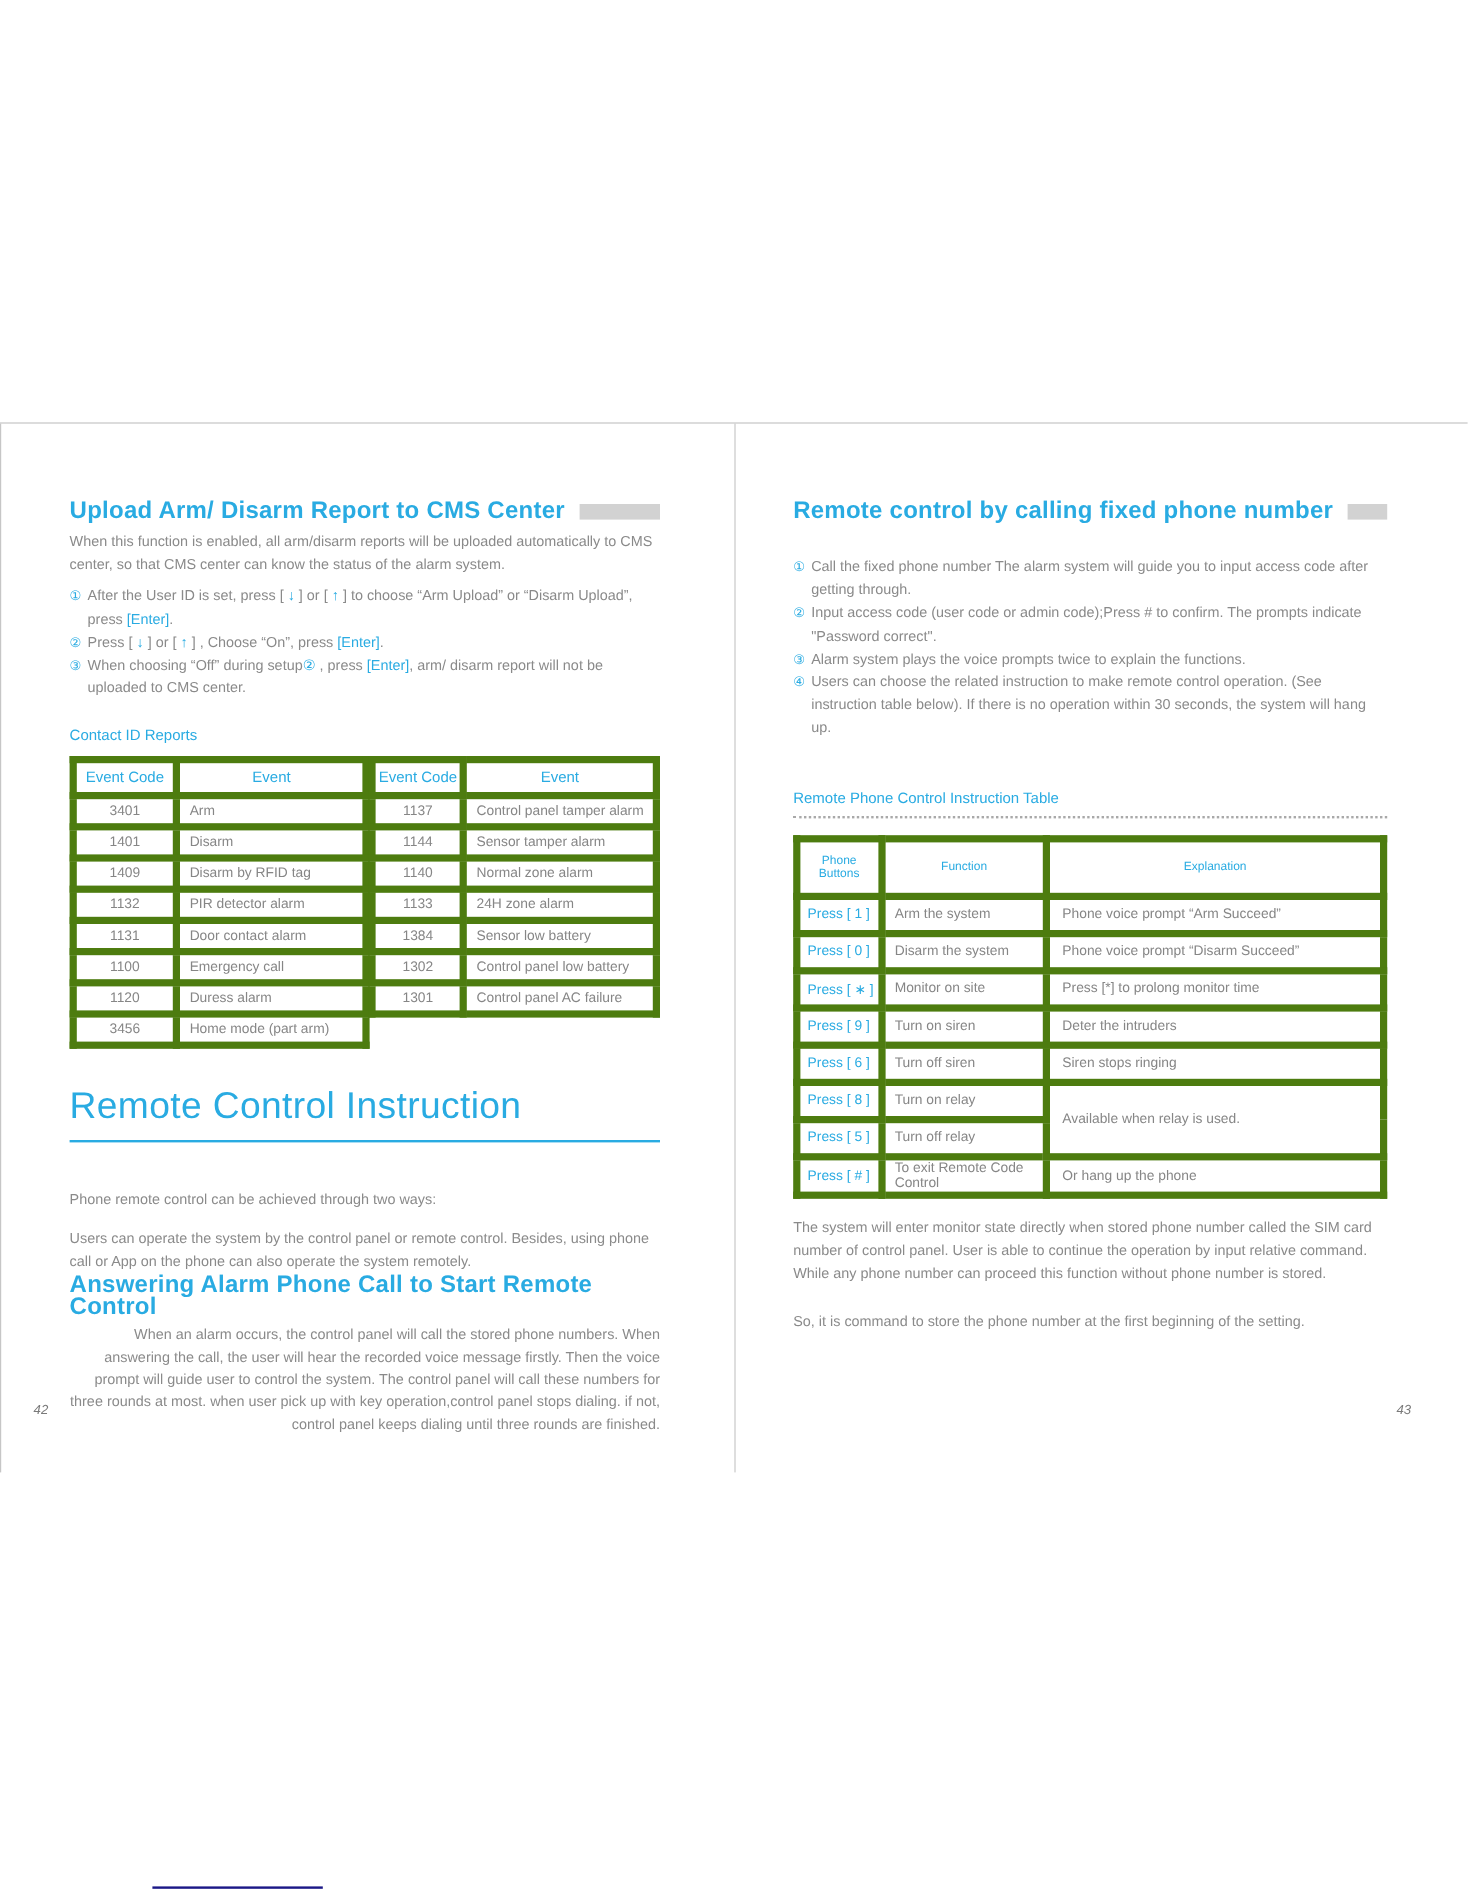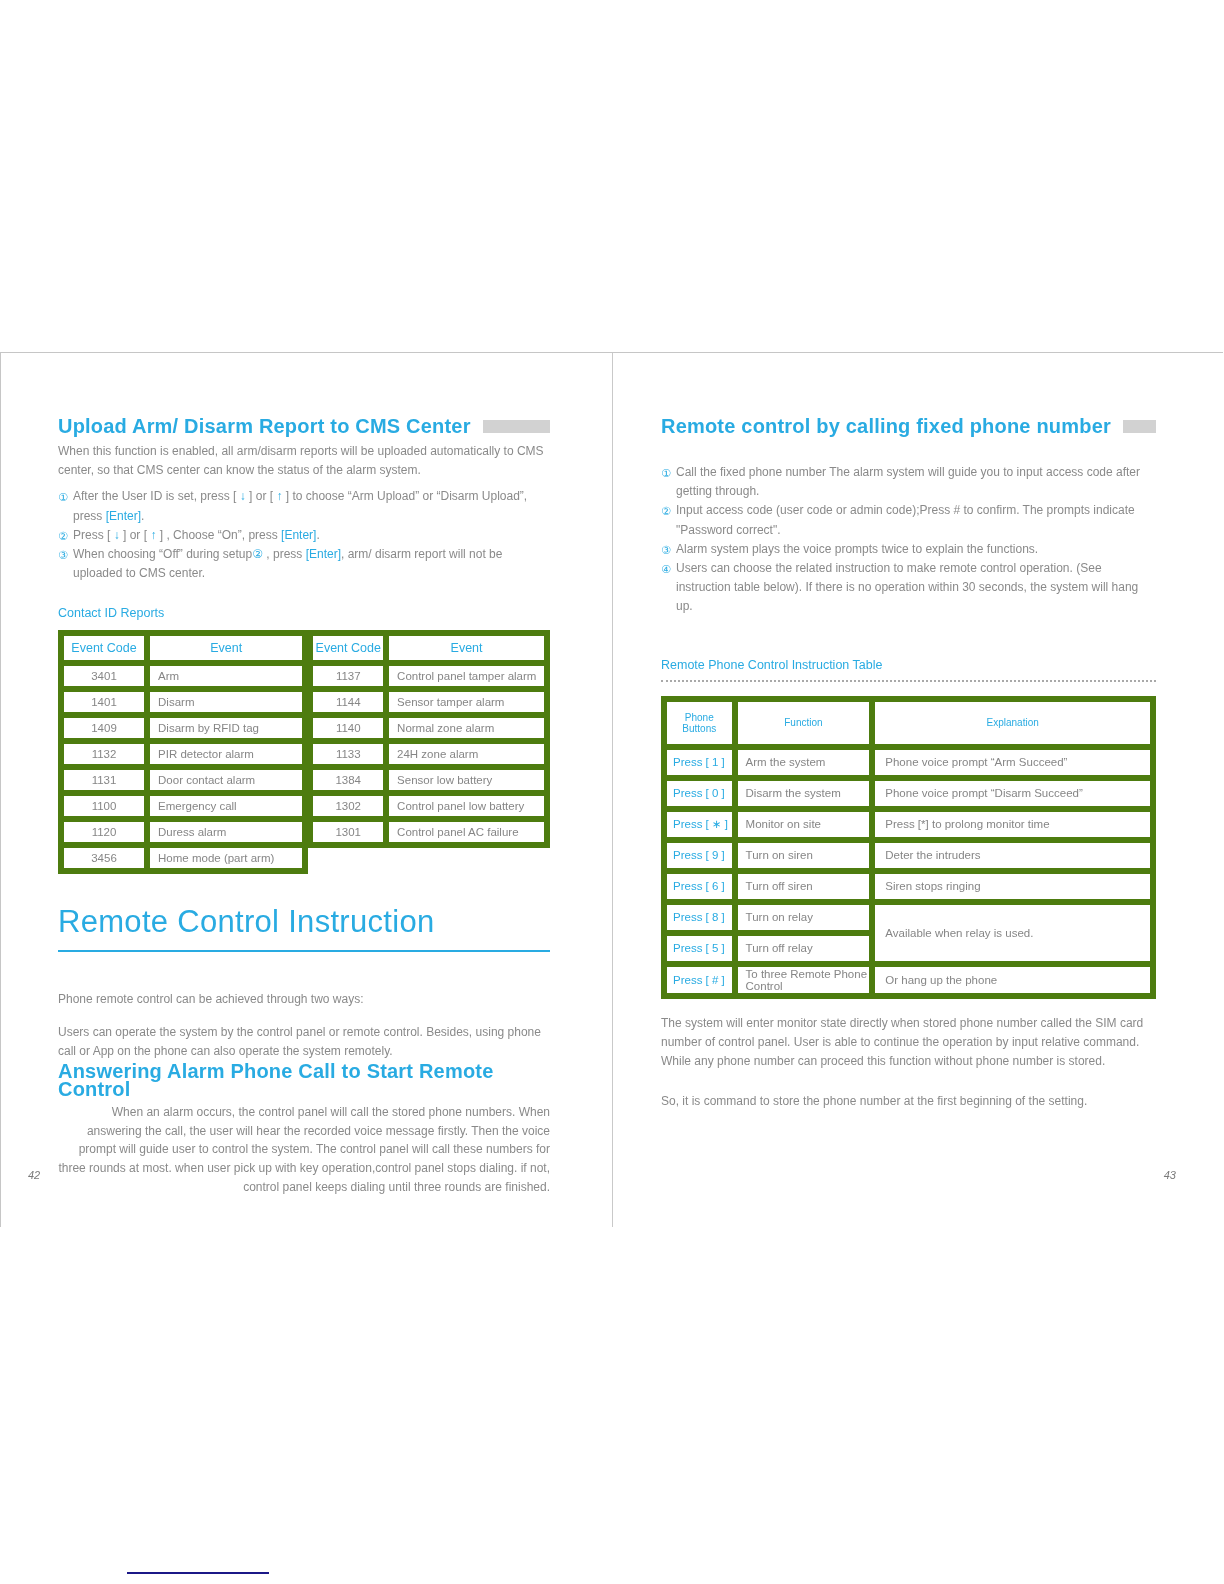--- a/index.html
+++ b/index.html
@@ -267,21 +267,21 @@
               <td class="btn">Press [ 8 ]</td>
               <td class="fn">Turn on relay</td>
               <td class="ex" rowspan="2">Available when relay is used.</td>
             </tr>
             <tr>
               <td class="btn">Press [ 5 ]</td>
               <td class="fn">Turn off relay</td>
             </tr>
             <tr>
               <td class="btn">Press [ # ]</td>
-              <td class="fn">To three Remote Phone Control</td>
+              <td class="fn">To exit Remote Code Control</td>
               <td class="ex">Or hang up the phone</td>
             </tr>
           </tbody>
       </table>
 
 
       <p class="body-text sim-p1">The system will enter monitor state directly when stored phone number called the SIM card number of control panel. User is able to continue the operation by input relative command. While any phone number can proceed this function without phone number is stored.</p>
 
       <p class="body-text sim-p2">So, it is command to store the phone number at the first beginning of the setting.</p>
     </div>

